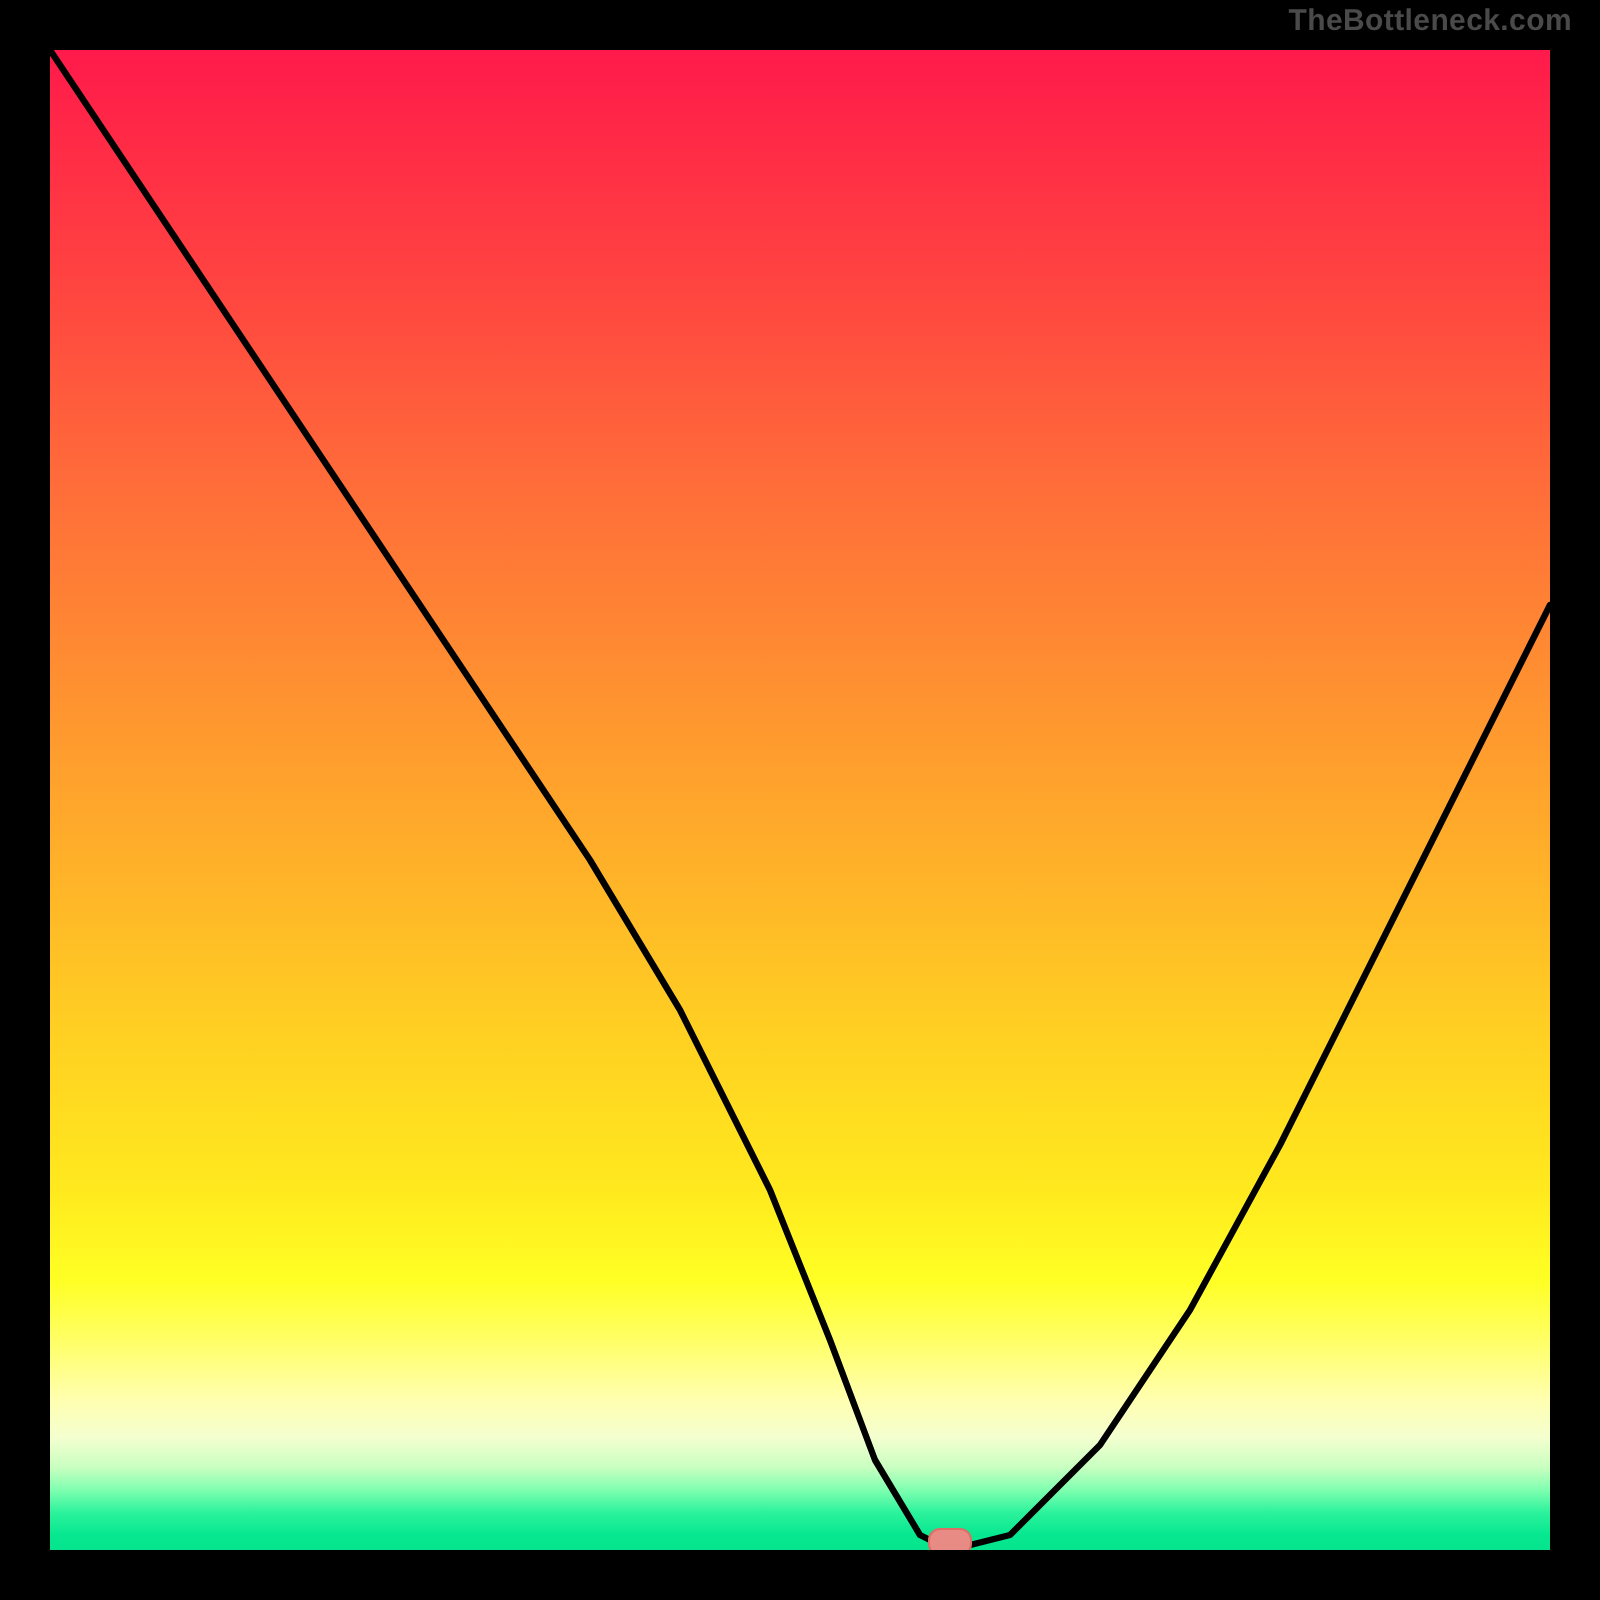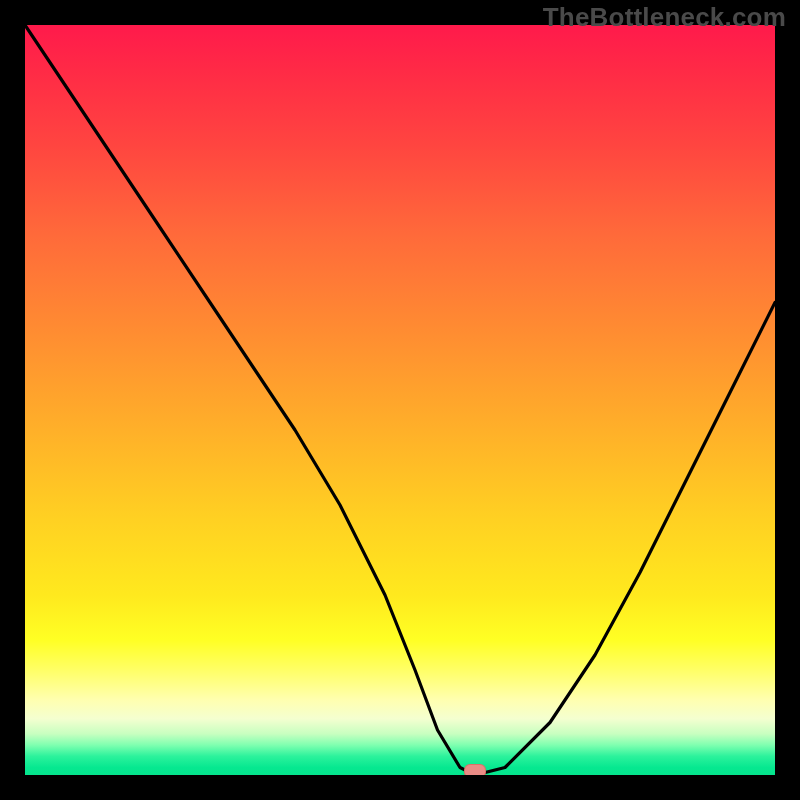--- a/index.html
+++ b/index.html
@@ -15,21 +15,21 @@
     position: relative;
     width: 800px;
     height: 800px;
     background: #000;
   }
   .watermark {
     position: absolute;
     top: 2px;
     right: 14px;
     color: #4a4a4a;
-    font-size: 26px;
+    font-size: 15px;
     font-weight: 600;
     letter-spacing: 0.2px;
     z-index: 30;
   }
   .plot-area {
     position: absolute;
     left: 25px;
     top: 25px;
     width: 750px;
     height: 750px;

